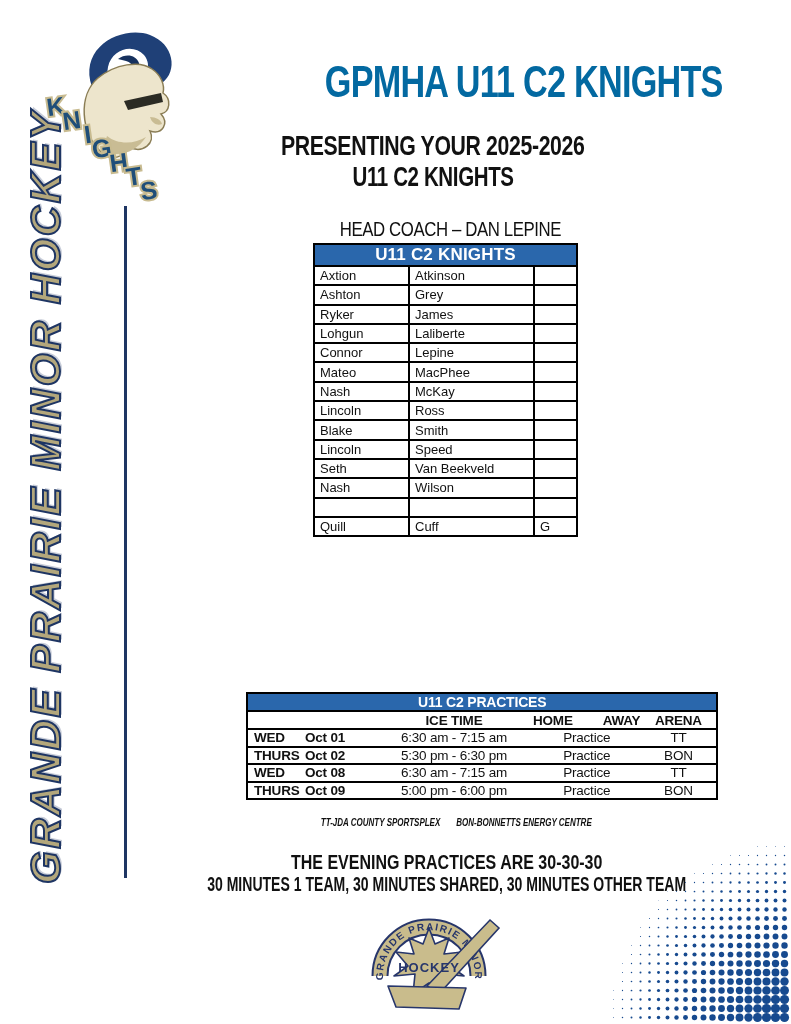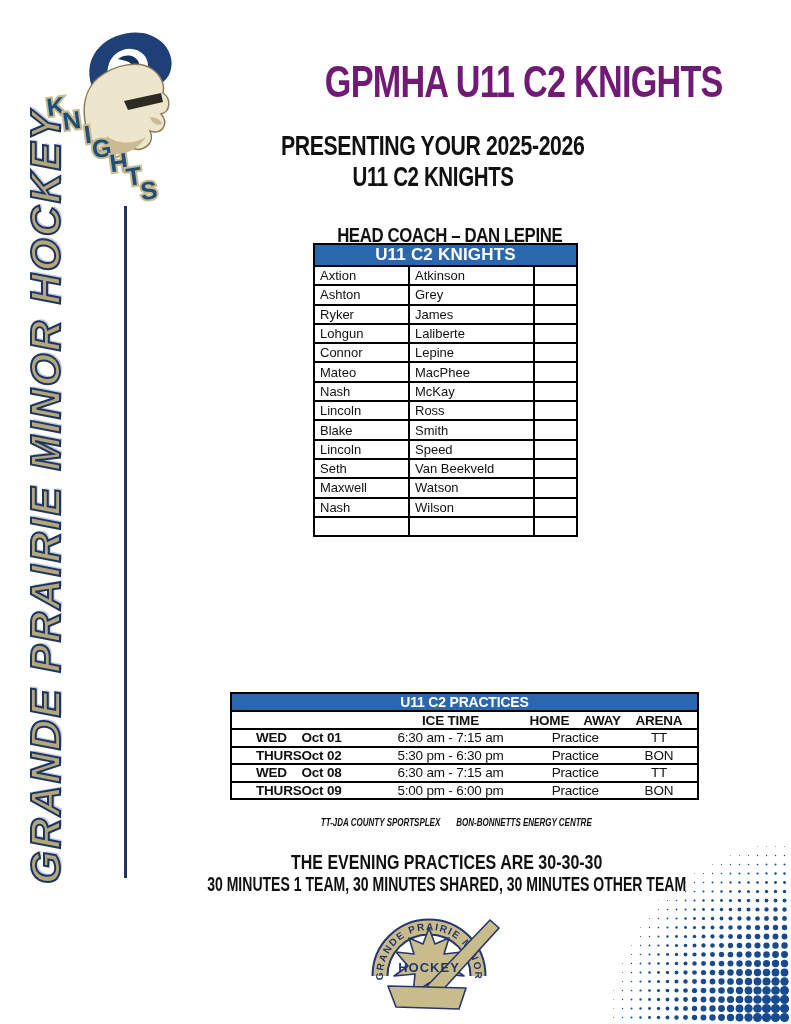--- a/index.html
+++ b/index.html
@@ -9,48 +9,48 @@
     font-family:"Liberation Sans", sans-serif; color:#111; overflow:hidden;
   }
   .abs { position:absolute; }
   .center { text-align:center; }
   .cx { display:inline-block; transform:scaleX(.76); transform-origin:center; white-space:nowrap; }
   .cx80 { transform:scaleX(.8); }
   .cx72 { transform:scaleX(.72); }
 
   
   #main-title { left:262px; top:56px; width:420px; font-weight:bold; font-size:45px;
-    color:#701a75; letter-spacing:-1px; }
+    color:#0369a1; letter-spacing:-1px; }
   #subtitle1 { left:233px; top:130px; width:400px; font-weight:bold; font-size:28px; letter-spacing:-.5px; }
   #subtitle2 { left:233px; top:162px; width:400px; font-weight:bold; font-size:27px; letter-spacing:-.5px; }
-  #coach-line { left:250px; top:223px; width:400px; font-weight:bold; font-size:21px; letter-spacing:-.5px; }
+  #coach-line { left:250px; top:217px; width:400px; font-weight:normal; font-size:21px; letter-spacing:-.5px; }
 
   
   #roster { left:313px; top:243px; border-collapse:collapse; table-layout:fixed; }
   #roster td { border:2px solid #000; font-size:13px; padding:0 0 0 5px; height:19.3px;
     overflow:hidden; white-space:nowrap; }
   #roster .banner td { background:#2A67AC; color:#fff; font-weight:bold; text-align:center;
     font-size:17px; height:22px; padding:0; letter-spacing:.2px; }
   #roster col.c1 { width:95px; } #roster col.c2 { width:125px; } #roster col.c3 { width:43px; }
 
   
-  #practices { left:230px; top:692px; border-collapse:collapse; table-layout:fixed;border-radius:22px; }
+  #practices { left:246px; top:692px; border-collapse:collapse; table-layout:fixed;border-radius:22px; }
   #practices td { border-top:2px solid #000; border-bottom:2px solid #000; font-size:13.5px;
     height:17.5px; padding:0; letter-spacing:-.2px; white-space:nowrap; overflow:hidden; }
   #practices td:first-child { border-left:2px solid #000; }
   #practices td:last-child { border-right:2px solid #000; }
   #practices .banner td { background:#2A67AC; color:#fff; font-weight:bold; text-align:center;
     font-size:14px; height:17px; }
   #practices .cols td { font-weight:bold; height:18px; }
   #practices col.p1{width:58px} #practices col.p2{width:70px} #practices col.p3{width:158px}
   #practices col.p4{width:90px} #practices col.p5{width:77px}
-  #practices .day { padding-left:24px; font-weight:bold; }
+  #practices .day { padding-left:6px; font-weight:bold; }
   #practices .date { font-weight:bold;margin-top:10px; }
   #practices .time, #practices .type, #practices .arena { text-align:center; }
-  .homeaway { display:flex; justify-content:center; gap:14px; font-weight:bold; }
+  .homeaway { display:flex; justify-content:center; gap:30px; font-weight:bold; }
 
   #legend { left:180px; top:817px; width:553px; font-style:italic; font-weight:bold; font-size:10px; }
   #legend .gap { display:inline-block; width:20px; }
   #note1 { left:97px; top:851px; width:700px; font-weight:bold; font-size:20px; }
   #note2 { left:47px; top:873px; width:800px; font-weight:bold; font-size:19.5px; }
 
   
   #sidebar-text { left:22px; top:884px; width:692px; height:104px;
     transform:rotate(-90deg); transform-origin:top left; }
   #sidebar-text span { font-size:42px; font-weight:bold; font-style:italic; letter-spacing:2.5px;
@@ -186,38 +186,38 @@
         <td>Speed</td>
         <td></td>
       </tr>
 
       <tr>
         <td>Seth</td>
         <td>Van Beekveld</td>
         <td></td>
       </tr>
 
-      <tr>
-        <td>Maxwell</td>
-        <td>Watson</td>
-        <td></td>
-      </tr>
 
       <tr>
         <td>Nash</td>
         <td>Wilson</td>
         <td></td>
       </tr>
 
       <tr>
         <td></td>
         <td></td>
         <td></td>
       </tr>
 
+      <tr>
+        <td>Quill</td>
+        <td>Cuff</td>
+        <td>G</td>
+      </tr>
     </tbody>
 </table>
 
 <table class="abs" id="practices">
   <colgroup>
       <col class="p1">
       <col class="p2">
       <col class="p3">
       <col class="p4">
       <col class="p5">

